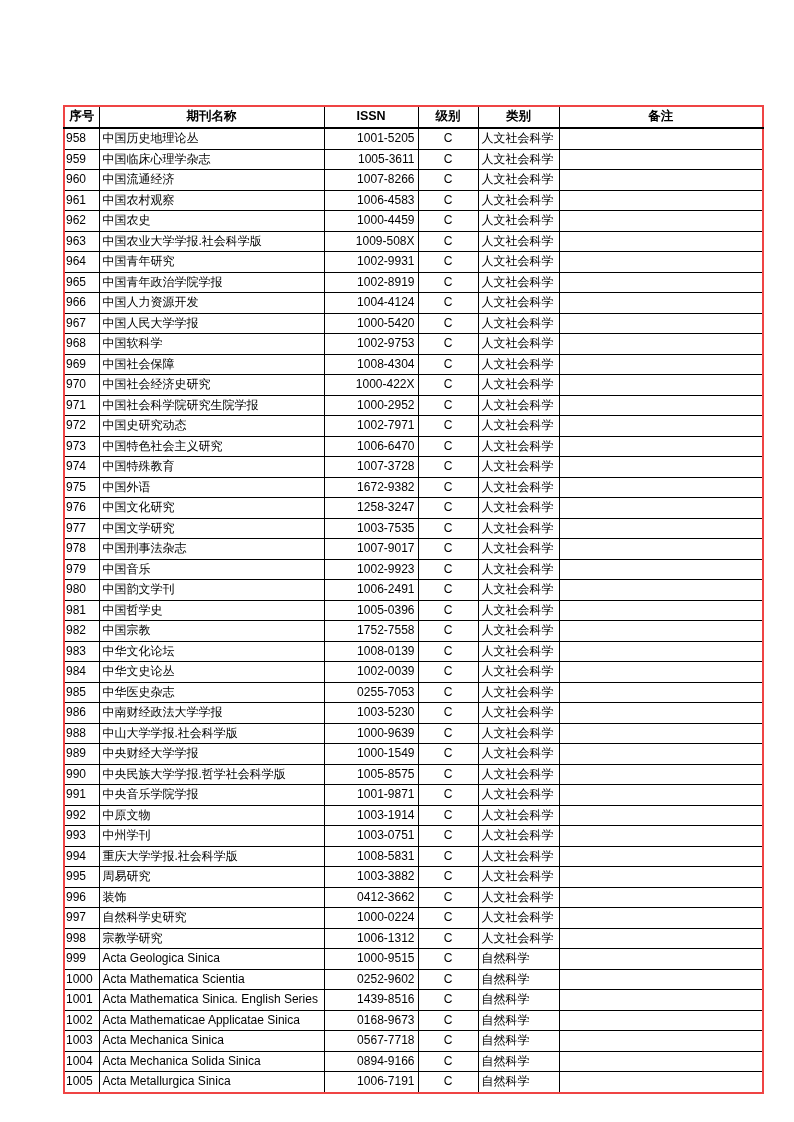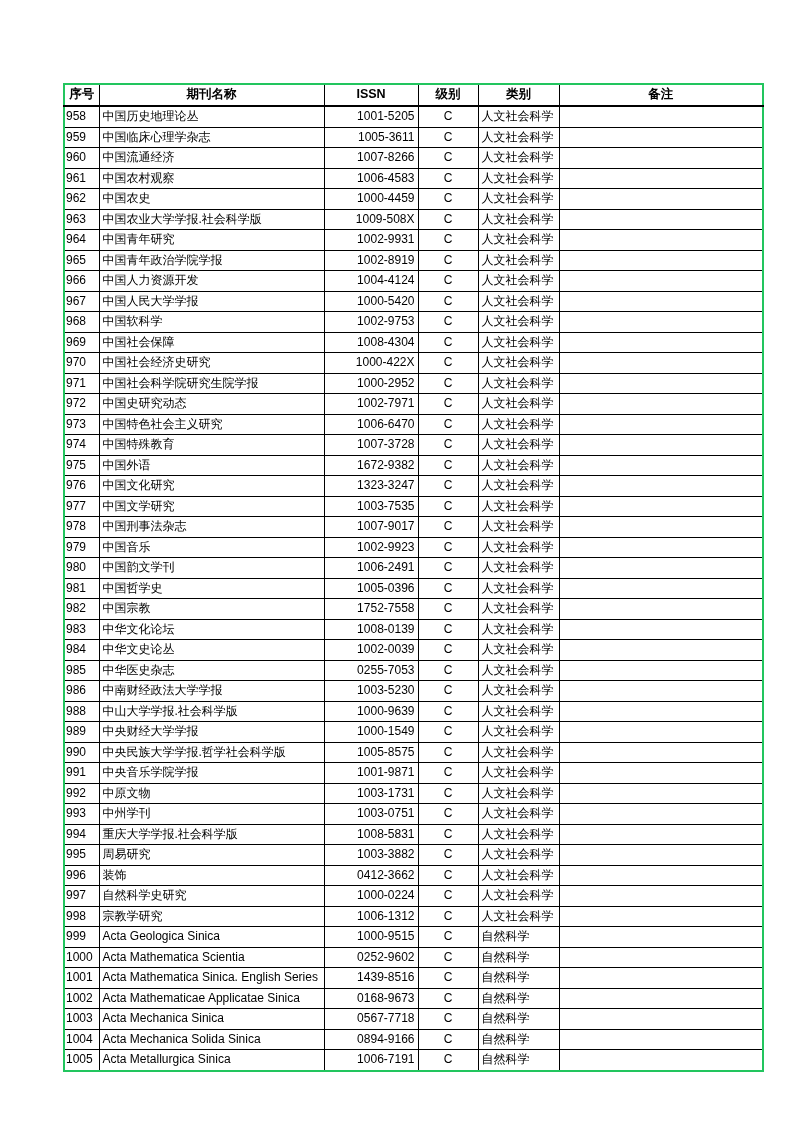--- a/index.html
+++ b/index.html
@@ -17,21 +17,22 @@
   }
   .sheet {
     position: absolute;
     left: 63px;
     top: 83px;
   }
   table.journal-table {
     border-collapse: collapse;
     table-layout: fixed;
     width: 699px;
-    border: 2px solid #22c55e;
+    border: 2px solid #ef4444;
+    margin-top: 22px;
   }
   .journal-table th,
   .journal-table td {
     border: 1.5px solid #000;
     padding: 0 3px;
     font-size: 12px;
     line-height: 1.22;
     vertical-align: middle;
     overflow: hidden;
     white-space: normal;
@@ -227,21 +228,21 @@
           <td class="col-no">975</td>
           <td class="col-name">中国外语</td>
           <td class="col-issn">1672-9382</td>
           <td class="col-level">C</td>
           <td class="col-category">人文社会科学</td>
           <td class="col-note"></td>
         </tr>
         <tr>
           <td class="col-no">976</td>
           <td class="col-name">中国文化研究</td>
-          <td class="col-issn">1323-3247</td>
+          <td class="col-issn">1258-3247</td>
           <td class="col-level">C</td>
           <td class="col-category">人文社会科学</td>
           <td class="col-note"></td>
         </tr>
         <tr>
           <td class="col-no">977</td>
           <td class="col-name">中国文学研究</td>
           <td class="col-issn">1003-7535</td>
           <td class="col-level">C</td>
           <td class="col-category">人文社会科学</td>
@@ -347,21 +348,21 @@
           <td class="col-no">991</td>
           <td class="col-name">中央音乐学院学报</td>
           <td class="col-issn">1001-9871</td>
           <td class="col-level">C</td>
           <td class="col-category">人文社会科学</td>
           <td class="col-note"></td>
         </tr>
         <tr>
           <td class="col-no">992</td>
           <td class="col-name">中原文物</td>
-          <td class="col-issn">1003-1731</td>
+          <td class="col-issn">1003-1914</td>
           <td class="col-level">C</td>
           <td class="col-category">人文社会科学</td>
           <td class="col-note"></td>
         </tr>
         <tr>
           <td class="col-no">993</td>
           <td class="col-name">中州学刊</td>
           <td class="col-issn">1003-0751</td>
           <td class="col-level">C</td>
           <td class="col-category">人文社会科学</td>

